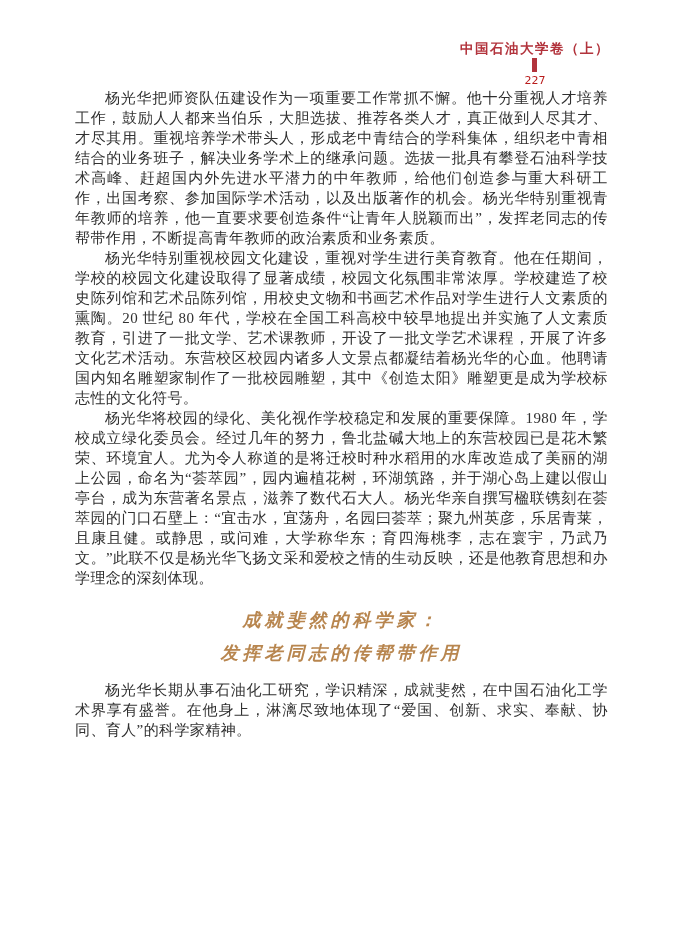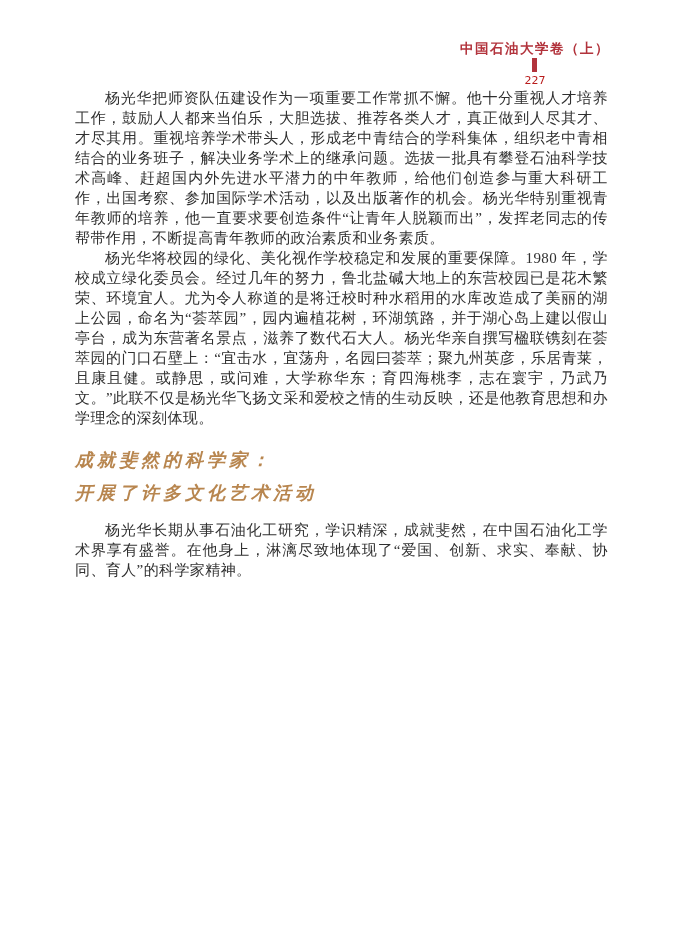--- a/index.html
+++ b/index.html
@@ -55,21 +55,21 @@
     margin: 0;
     font-size: 15px;
     line-height: 20px;
     text-align: justify;
     text-indent: 2em;
     letter-spacing: 0.4px;
     word-break: break-all;
   }
   .section-heading {
     margin: 15px 0 11px 0;
-    text-align: left;
+    text-align: center;
     color: var(--heading-color, #b8864f);
     font-size: 18px;
     line-height: 33px;
     letter-spacing: 4px;
     font-style: italic;
     font-weight: bold;
     font-family: "DejaVu Serif", "Liberation Serif", serif;
   }
 </style>
 </head>
@@ -80,25 +80,26 @@
   <div class="page-header">
     <span class="header-volume-title">中国石油大学卷（上）</span>
     <span class="header-divider"></span>
     <span class="header-page-number">227</span>
   </div>
 
   <div class="content">
 
     <p class="body-paragraph">杨光华把师资队伍建设作为一项重要工作常抓不懈。他十分重视人才培养工作，鼓励人人都来当伯乐，大胆选拔、推荐各类人才，真正做到人尽其才、才尽其用。重视培养学术带头人，形成老中青结合的学科集体，组织老中青相结合的业务班子，解决业务学术上的继承问题。选拔一批具有攀登石油科学技术高峰、赶超国内外先进水平潜力的中年教师，给他们创造参与重大科研工作，出国考察、参加国际学术活动，以及出版著作的机会。杨光华特别重视青年教师的培养，他一直要求要创造条件“让青年人脱颖而出”，发挥老同志的传帮带作用，不断提高青年教师的政治素质和业务素质。</p>
 
+    <p class="body-paragraph">杨光华特别重视校园文化建设，重视对学生进行美育教育。他在任期间，学校的校园文化建设取得了显著成绩，校园文化氛围非常浓厚。学校建造了校史陈列馆和艺术品陈列馆，用校史文物和书画艺术作品对学生进行人文素质的熏陶。20 世纪 80 年代，学校在全国工科高校中较早地提出并实施了人文素质教育，引进了一批文学、艺术课教师，开设了一批文学艺术课程，开展了许多文化艺术活动。东营校区校园内诸多人文景点都凝结着杨光华的心血。他聘请国内知名雕塑家制作了一批校园雕塑，其中《创造太阳》雕塑更是成为学校标志性的文化符号。</p>
 
     <p class="body-paragraph">杨光华将校园的绿化、美化视作学校稳定和发展的重要保障。1980 年，学校成立绿化委员会。经过几年的努力，鲁北盐碱大地上的东营校园已是花木繁荣、环境宜人。尤为令人称道的是将迁校时种水稻用的水库改造成了美丽的湖上公园，命名为“荟萃园”，园内遍植花树，环湖筑路，并于湖心岛上建以假山亭台，成为东营著名景点，滋养了数代石大人。杨光华亲自撰写楹联镌刻在荟萃园的门口石壁上：“宜击水，宜荡舟，名园曰荟萃；聚九州英彦，乐居青莱，且康且健。或静思，或问难，大学称华东；育四海桃李，志在寰宇，乃武乃文。”此联不仅是杨光华飞扬文采和爱校之情的生动反映，还是他教育思想和办学理念的深刻体现。</p>
 
     <div class="section-heading">
       <div>成就斐然的科学家：</div>
-      <div>开展了许多文化艺术活动</div>
+      <div>发挥老同志的传帮带作用</div>
     </div>
 
     <p class="body-paragraph">杨光华长期从事石油化工研究，学识精深，成就斐然，在中国石油化工学术界享有盛誉。在他身上，淋漓尽致地体现了“爱国、创新、求实、奉献、协同、育人”的科学家精神。</p>
 
   </div>
 
 </div>
 
 </body></html>

